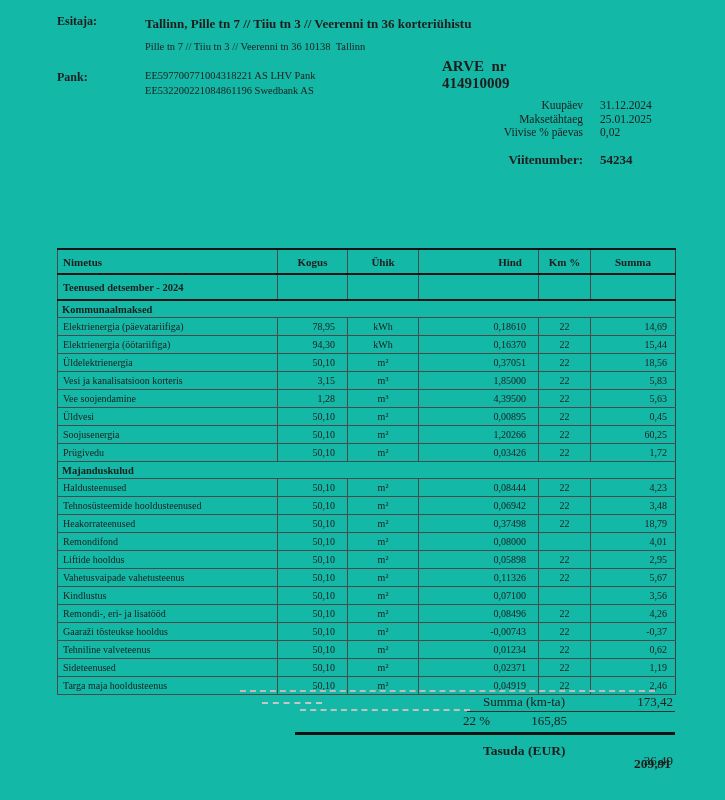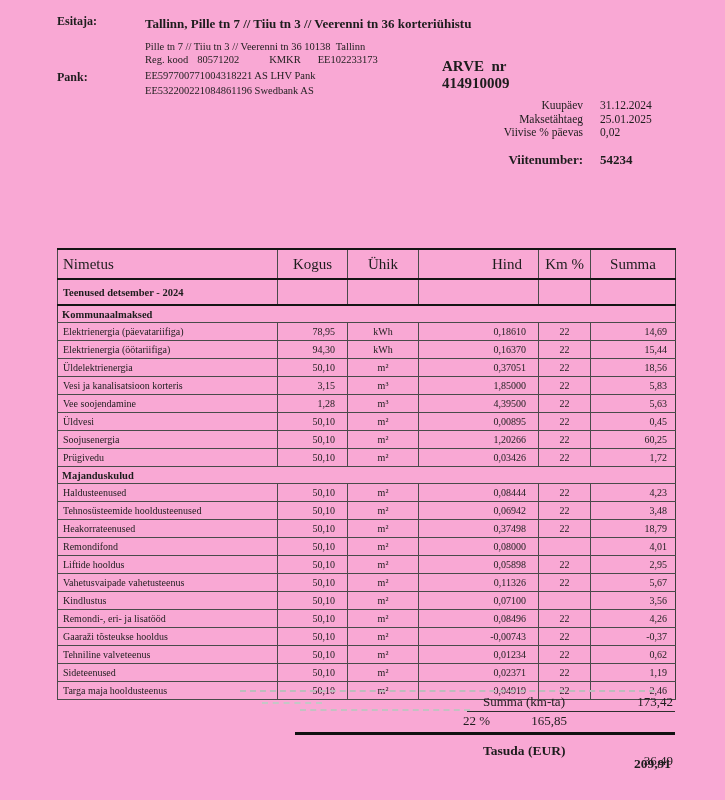--- a/index.html
+++ b/index.html
@@ -3,21 +3,21 @@
 <meta charset="utf-8">
 <style>
   html,body{margin:0;padding:0;}
   body{
     width:725px;height:800px;
     background:#ffffff;
     font-family:"Liberation Serif", serif;
     color:#1d1d1d;
     -webkit-font-smoothing:antialiased;
   }
-  .page{position:relative;width:725px;height:800px;background:#f9a8d4;overflow:hidden;}
+  .page{position:relative;width:725px;height:800px;background:#14b8a6;overflow:hidden;}
 
   
   .esitaja-row{position:absolute;left:57px;top:14px;white-space:nowrap;}
   .hdr-label{display:inline-block;width:88px;font-weight:bold;font-size:12px;vertical-align:top;}
   .org-title{font-weight:bold;font-size:13px;}
   .addr-line{position:absolute;left:145px;top:41px;font-size:10.5px;white-space:pre;}
   .reg-line{position:absolute;left:145px;top:54px;font-size:10.5px;white-space:nowrap;}
   .reg-line .v1{margin-left:9px;}
   .reg-line .v2{margin-left:30px;}
   .reg-line .v3{margin-left:17px;}
@@ -38,21 +38,21 @@
   
   .invoice-table{
     position:absolute;left:57px;top:248px;
     width:618px;border-collapse:collapse;table-layout:fixed;
     font-size:10px;color:#1d1d1d;
     border:1px solid #3c3c3c;border-top:2px solid #151515;
     border-bottom:1px solid #4a4a4a;
   }
   .invoice-table th,.invoice-table td{border-left:1px solid #4a4a4a;overflow:hidden;white-space:nowrap;}
   .invoice-table th{
-    font-size:15px;font-weight:normal;
+    font-size:11px;font-weight:bold;
     border-bottom:2px solid #151515;
     padding:6px 4px 5px 4px;
   }
   .period-row td{
     font-weight:bold;font-size:10.5px;
     border-bottom:2px solid #151515;
     padding:6px 4px 5px 4px;height:13px;
   }
   .section-row td{
     font-weight:bold;font-size:10.5px;
@@ -96,23 +96,20 @@
 </style>
 </head>
 <body>
 
 <div class="page">
 
   <div class="esitaja-row">
     <span class="hdr-label">Esitaja:</span><span class="org-title">Tallinn, Pille tn 7 // Tiiu tn 3 // Veerenni tn 36 korteriühistu</span>
   </div>
   <div class="addr-line">Pille tn 7 // Tiiu tn 3 // Veerenni tn 36 10138  Tallinn</div>
-  <div class="reg-line">
-    <span>Reg. kood</span><span class="v1">80571202</span><span class="v2">KMKR</span><span class="v3">EE102233173</span>
-  </div>
   <div class="pank-label">Pank:</div>
   <div class="bank1">EE597700771004318221 AS LHV Pank</div>
   <div class="bank2">EE532200221084861196 Swedbank AS</div>
 
   <div class="meta">
     <div class="meta-row arve-row">
       <span class="lab">ARVE  nr</span>
       <span class="val">414910009</span>
     </div>
     <div class="meta-row small-meta">

